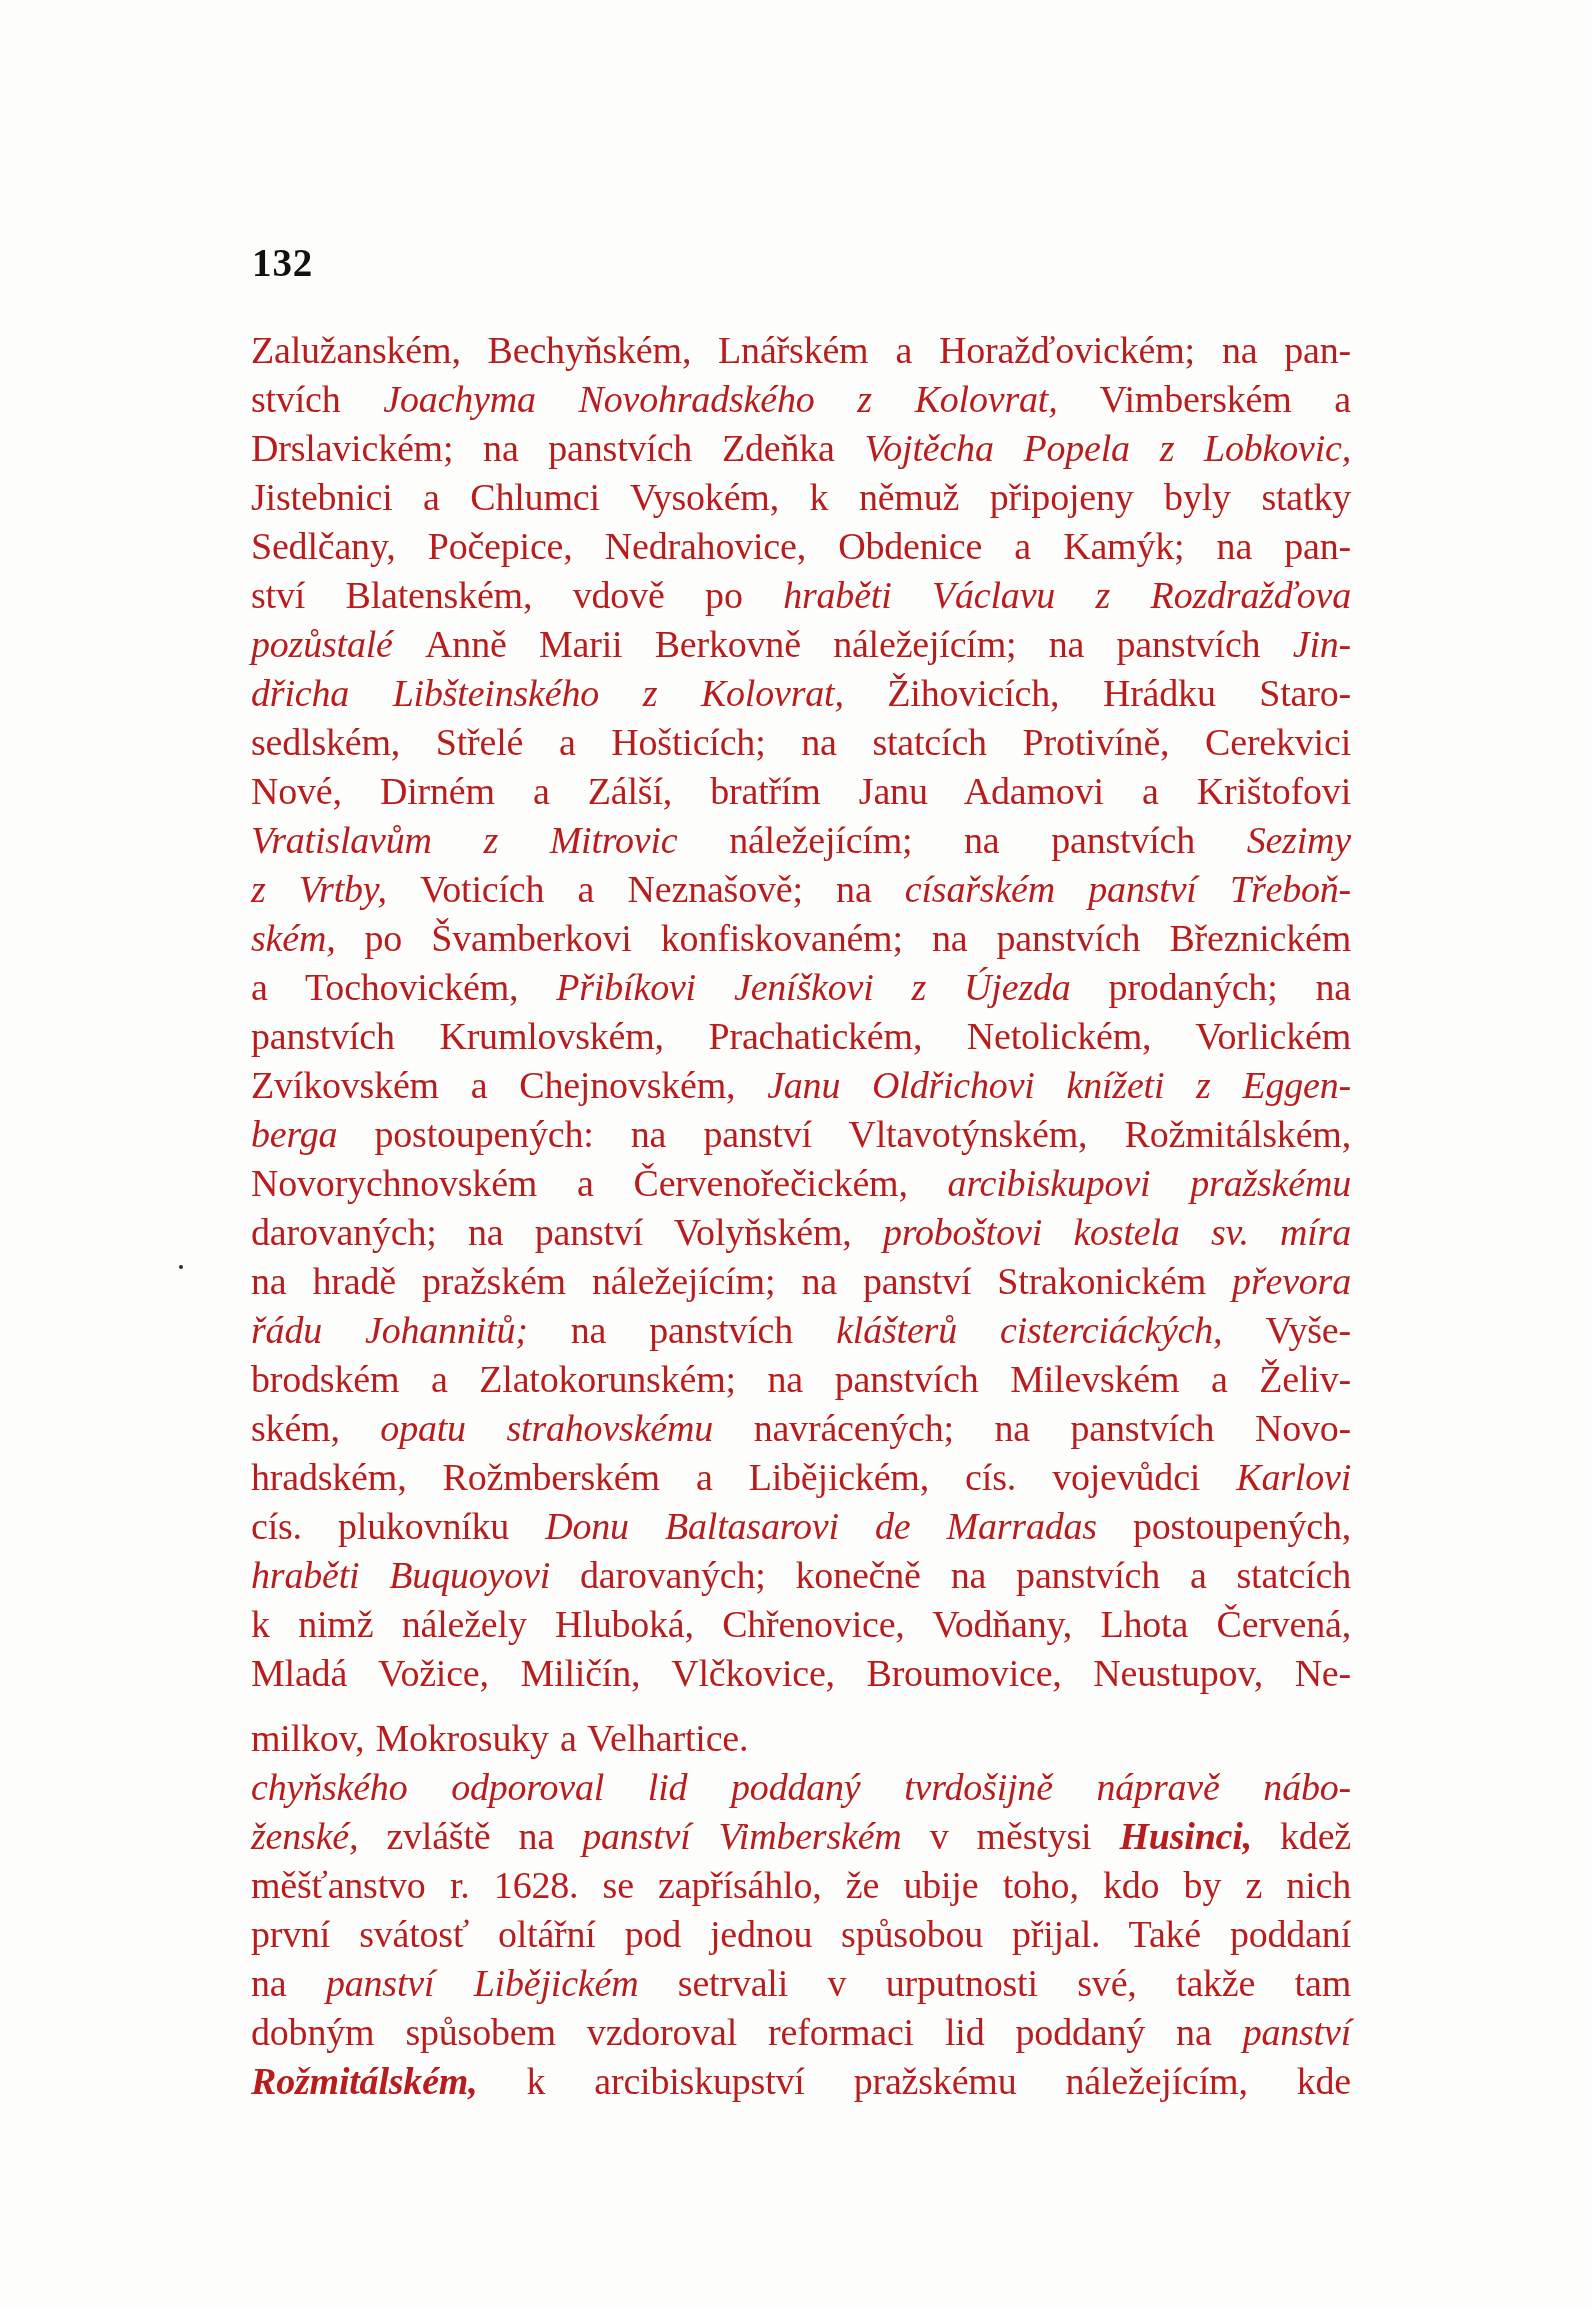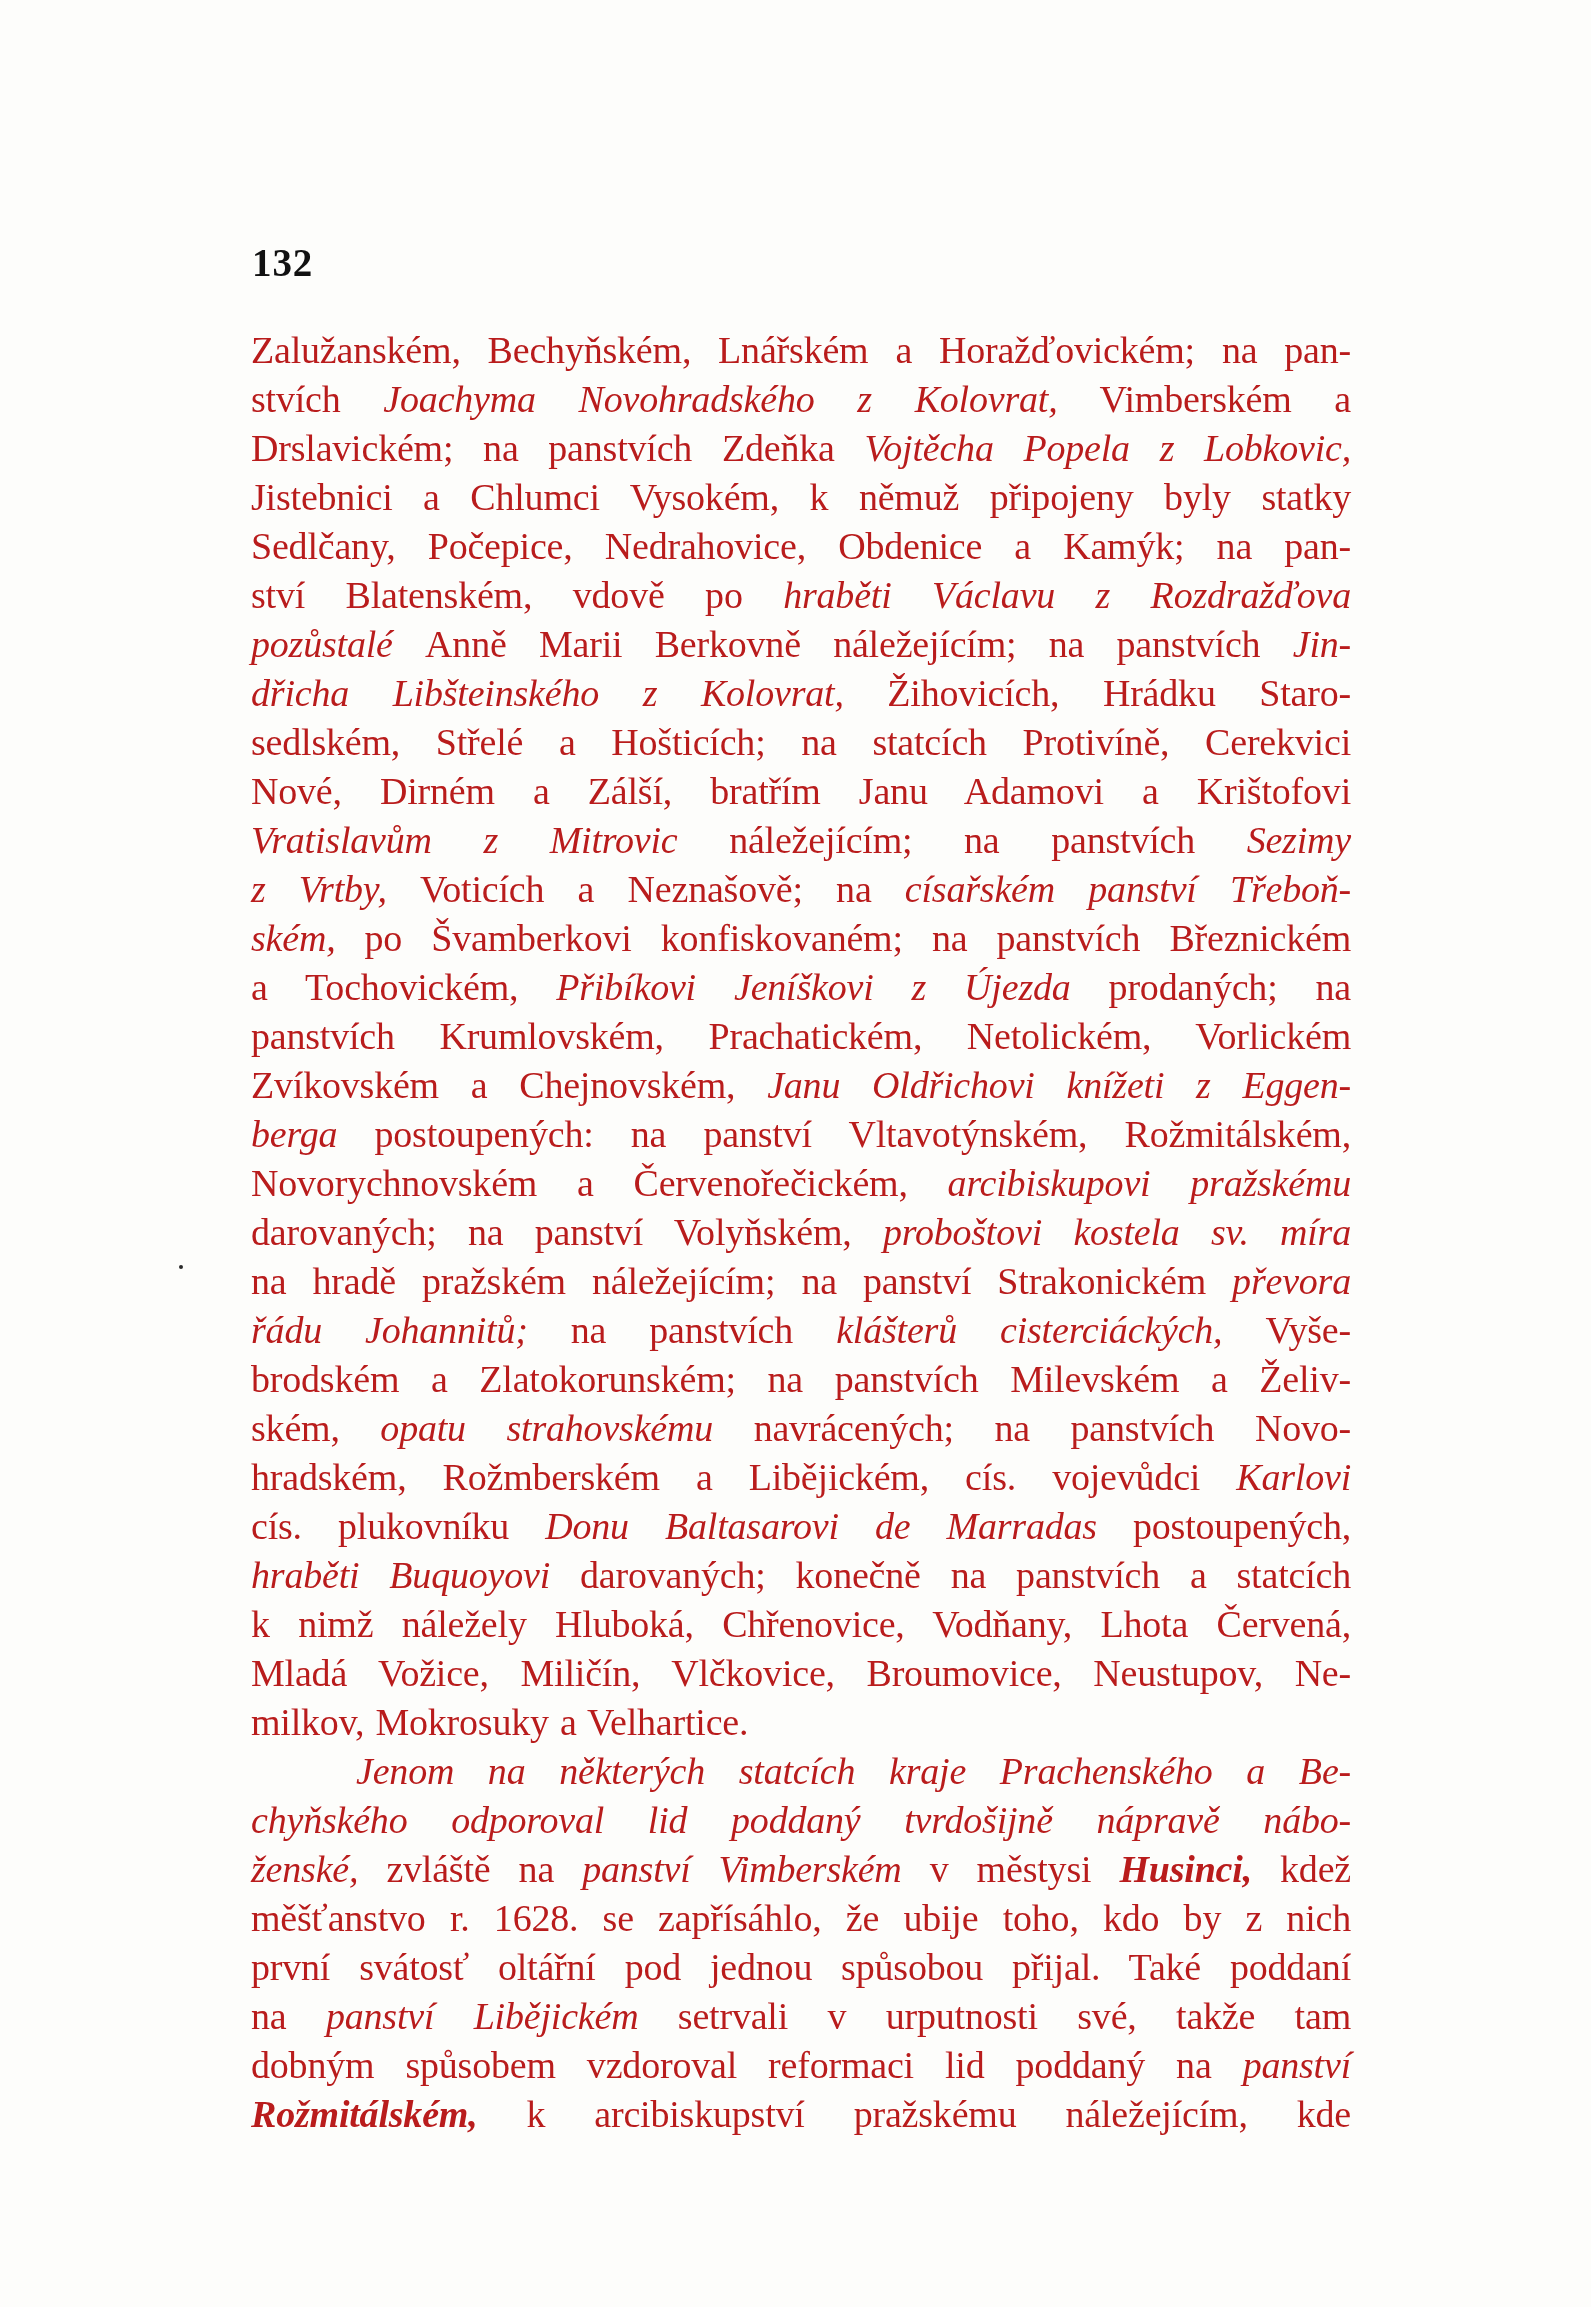--- a/index.html
+++ b/index.html
@@ -39,21 +39,21 @@
     color: #b91c1c;
   }
   .para { margin: 0; padding: 0; }
   .line {
     text-align: justify;
     text-align-last: justify;
     height: 49px;
     overflow: visible;
     white-space: normal;
   }
-  .line.nofill { text-align-last: left; }
+  .line.nofill { text-align-last: left; margin-top: 16px; }
   .line.indent { text-indent: 105px; }
   .seg-regular { font-style: normal; font-weight: normal; }
   .seg-italic { font-style: italic; font-weight: 500; }
   .seg-bold-italic { font-style: italic; font-weight: bold; }
   .speck {
     position: absolute;
     left: 179px;
     top: 1265px;
     width: 4.2px;
     height: 4.2px;
@@ -92,21 +92,20 @@
         <div class="line"><span class="seg-regular">brodském a Zlatokorunském; na panstvích Milevském a Želiv-</span></div>
         <div class="line"><span class="seg-regular">ském, </span><span class="seg-italic">opatu strahovskému </span><span class="seg-regular">navrácených; na panstvích Novo-</span></div>
         <div class="line"><span class="seg-regular">hradském, Rožmberském a Libějickém, cís. vojevůdci </span><span class="seg-italic">Karlovi</span></div>
         <div class="line"><span class="seg-regular">cís. plukovníku </span><span class="seg-italic">Donu Baltasarovi de Marradas </span><span class="seg-regular">postoupených,</span></div>
         <div class="line"><span class="seg-italic">hraběti Buquoyovi </span><span class="seg-regular">darovaných; konečně na panstvích a statcích</span></div>
         <div class="line"><span class="seg-regular">k nimž náležely Hluboká, Chřenovice, Vodňany, Lhota Červená,</span></div>
         <div class="line"><span class="seg-regular">Mladá Vožice, Miličín, Vlčkovice, Broumovice, Neustupov, Ne-</span></div>
         <div class="line nofill"><span class="seg-regular">milkov, Mokrosuky a Velhartice.</span></div>
       </div>
       <div class="para">
-        <div class="line indent"><span class="seg-italic">Jenom na některých statcích kraje Prachenského a Be-</span></div>
         <div class="line"><span class="seg-italic">chyňského odporoval lid poddaný tvrdošijně nápravě nábo-</span></div>
         <div class="line"><span class="seg-italic">ženské, </span><span class="seg-regular">zvláště na </span><span class="seg-italic">panství Vimberském </span><span class="seg-regular">v městysi </span><span class="seg-bold-italic">Husinci,</span><span class="seg-regular"> kdež</span></div>
         <div class="line"><span class="seg-regular">měšťanstvo r. 1628. se zapřísáhlo, že ubije toho, kdo by z nich</span></div>
         <div class="line"><span class="seg-regular">první svátosť oltářní pod jednou spůsobou přijal. Také poddaní</span></div>
         <div class="line"><span class="seg-regular">na </span><span class="seg-italic">panství Libějickém </span><span class="seg-regular">setrvali v urputnosti své, takže tam</span></div>
         <div class="line"><span class="seg-regular">dobným spůsobem vzdoroval reformaci lid poddaný na </span><span class="seg-italic">panství</span></div>
         <div class="line"><span class="seg-bold-italic">Rožmitálském, </span><span class="seg-regular">k arcibiskupství pražskému náležejícím, kde</span></div>
       </div>
     </div>
   <div class="speck"></div>

